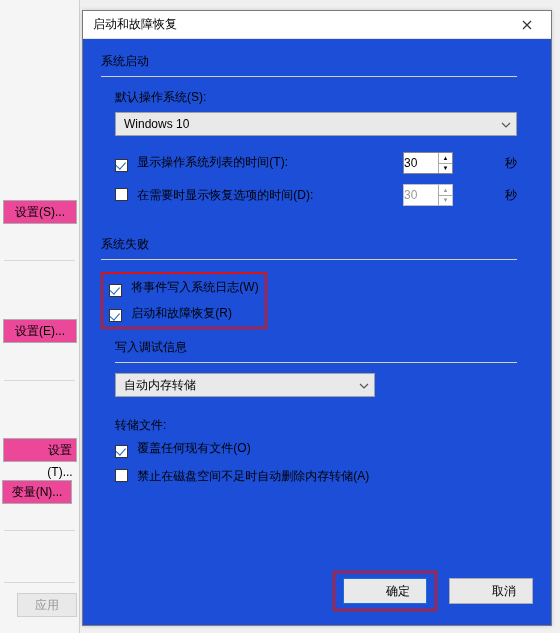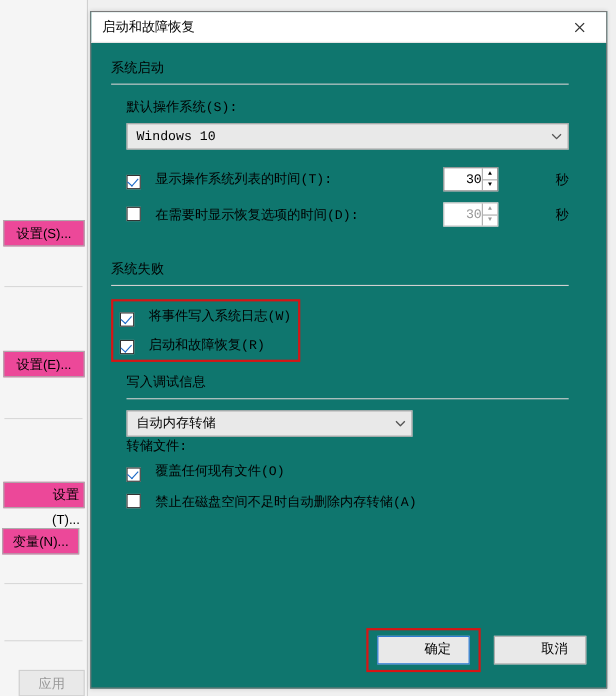--- a/index.html
+++ b/index.html
@@ -31,44 +31,43 @@
     text-align: center;
     line-height: 22px;
     cursor: pointer;
   }
   .bg-btn-1 { top: 200px; }
   .bg-btn-2 { top: 319px; }
   .bg-btn-3 { top: 438px; padding-left: 40px; }
   .bg-btn-4 { top: 480px; width: 70px; left: 2px; }
   .bg-apply {
     position: absolute;
-    bottom: 0; right: 2px;
+    bottom: 16px; right: 2px;
     width: 60px; height: 24px;
     background: #e9e9e9;
     border: 1px solid #cfcfcf;
     color: #999;
     text-align: center;
     line-height: 22px;
   }
   .bg-line {
     position: absolute;
     left: 4px; right: 4px;
     height: 1px;
     background: #d8d8d8;
   }
 
   
   .dialog {
     position: absolute;
     left: 82px; top: 10px;
     width: 470px; height: 616px;
-    background: #0f766e;
+    background: #1d4ed8;
     border: 1px solid #7a7a7a;
     box-shadow: 0 0 4px rgba(0,0,0,0.15);
-    font-family: Liberation Mono, monospace;
   }
   .titlebar {
     height: 28px;
     display: flex;
     align-items: center;
     justify-content: space-between;
     padding: 0 4px 0 10px;
     background: #ffffff;
     border-bottom: 1px solid #e4e4e4;
     font-size: 12px;
@@ -147,21 +146,21 @@
     display: inline-flex;
     align-items: stretch;
     width: 50px; height: 22px;
     border: 1px solid #888;
     background: #fff;
     margin-right: 8px;
   }
   .spinner.disabled { border-color: #c0c0c0; color: #999; }
   .spinner .val {
     flex: 1;
-    text-align: right;
+    text-align: left;
     line-height: 20px;
     font-size: 12px;
   }
   .spinner .arrows {
     width: 14px;
     border-left: 1px solid #aaa;
     display: flex; flex-direction: column;
   }
   .spinner .arrows div {
     flex: 1;
@@ -176,21 +175,21 @@
     border: 2px solid #d81414;
     padding: 5px 6px 1px 6px;
     display: inline-block;
     margin-bottom: 10px;
   }
 
   .combo-wrap {
     position: relative;
     width: 260px;
     height: 24px;
-    margin-bottom: 0;
+    margin-bottom: 20px;
   }
   .text-input {
     width: 260px; height: 22px;
     border: 1px solid #888;
     padding: 0 6px;
     line-height: 20px;
     margin-bottom: 14px;
     background: #fff;
   }
 

